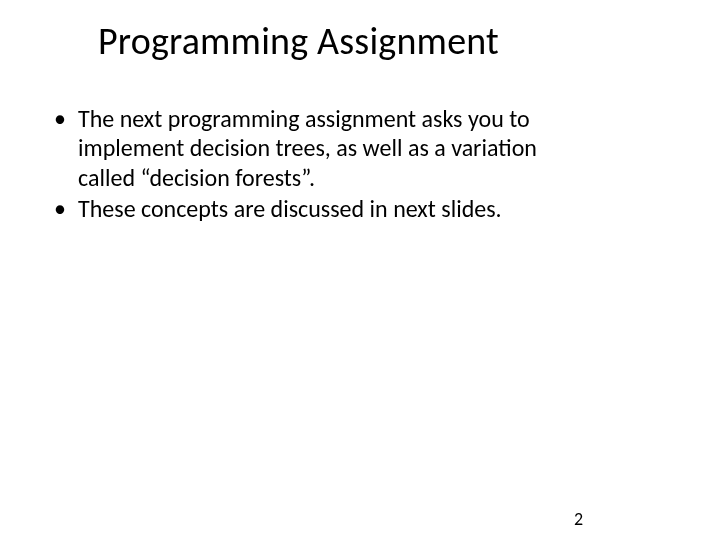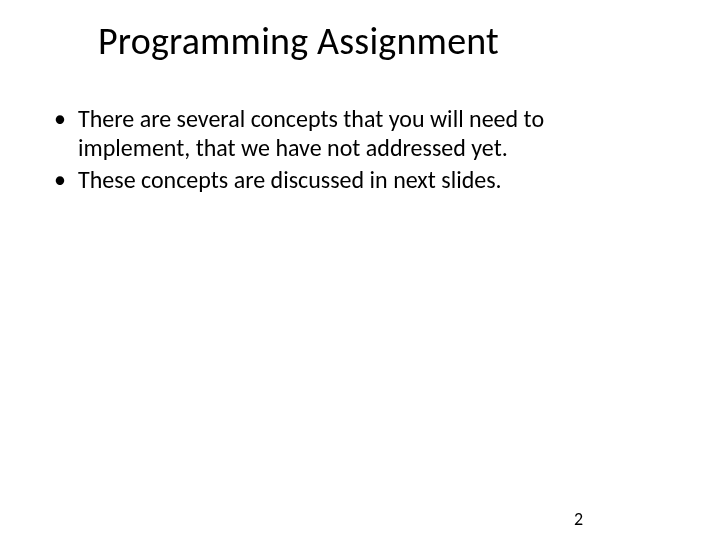--- a/index.html
+++ b/index.html
@@ -46,18 +46,18 @@
     font-size: 18px;
   }
 </style>
 </head>
 <body>
 
 <div class="slide">
   <h1 class="title">Programming Assignment</h1>
   <div class="body">
     <ul class="bullets">
-      <li>There are several concepts that you will need to implement, that we have not addressed yet.</li>
+      <li>The next programming assignment asks you to implement decision trees, as well as a variation called “decision forests”.</li>
       <li>These concepts are discussed in next slides.</li>
     </ul>
   </div>
   <div class="page-number">2</div>
 </div>
 
 </body></html>

